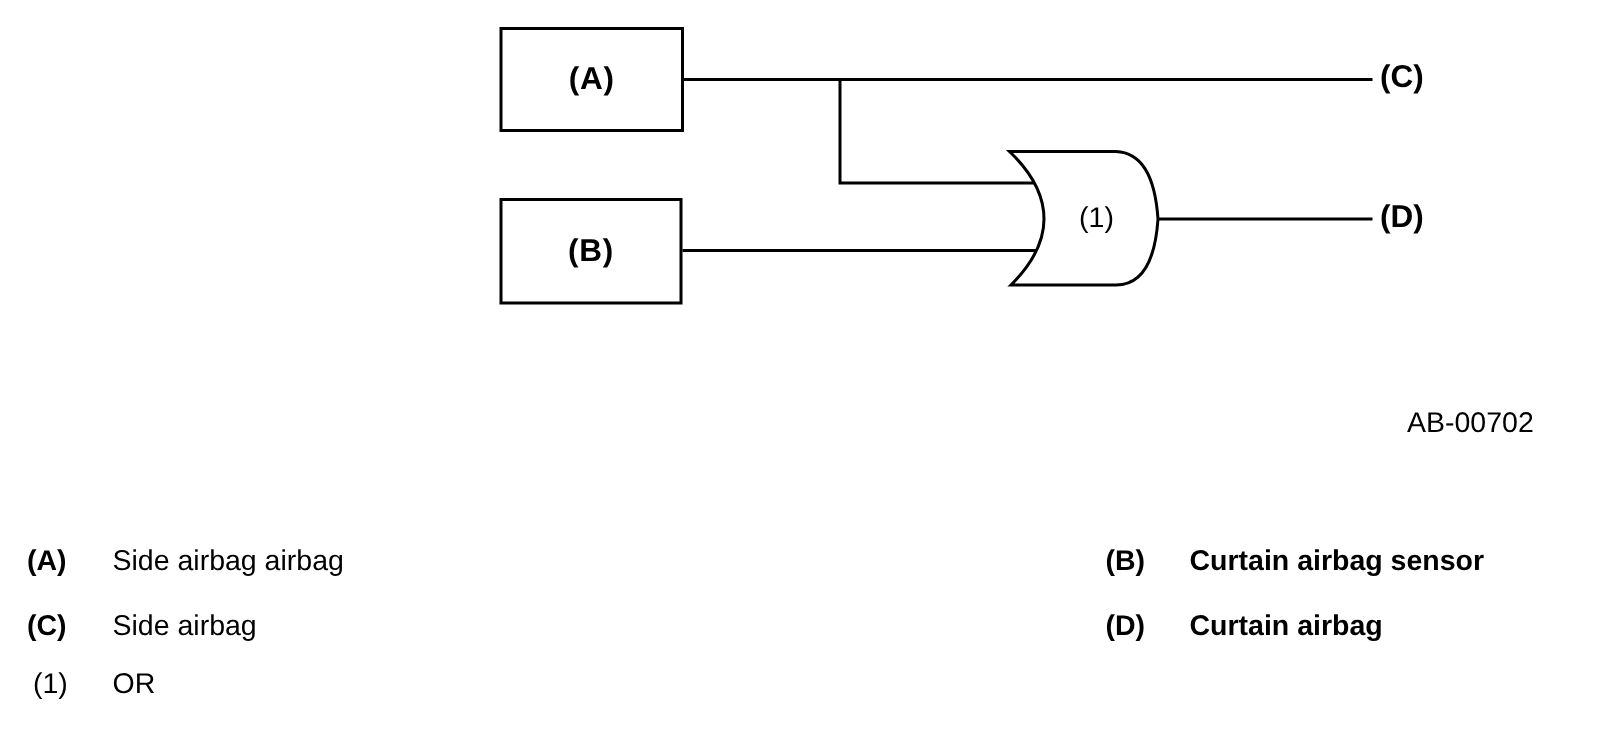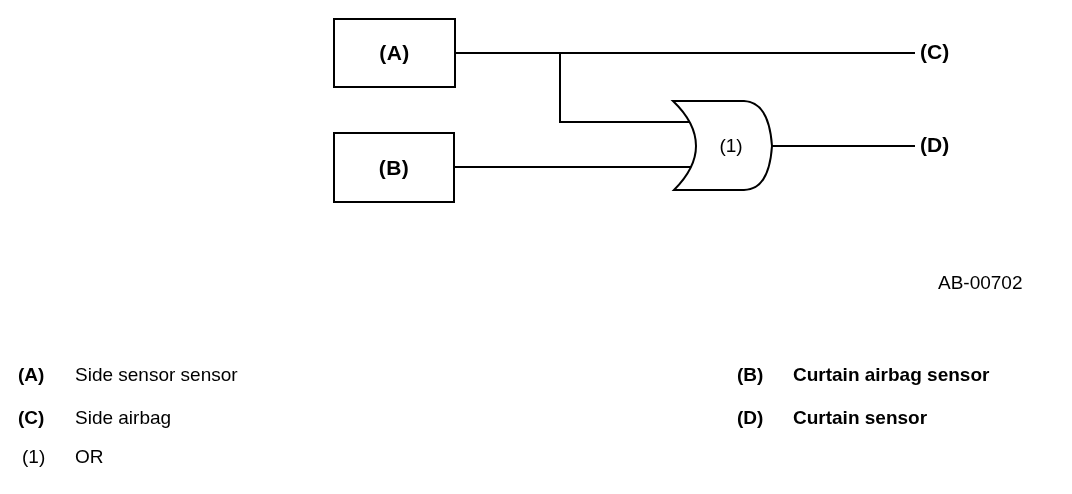--- a/index.html
+++ b/index.html
@@ -113,32 +113,32 @@
 
   <span class="port-label port-c">(C)</span>
   <span class="port-label port-d">(D)</span>
 
   <span class="gate-label">(1)</span>
 
   <span class="figure-code">AB-00702</span>
 
   <div class="legend-item col-left row-1">
     <span class="legend-key">(A)</span>
-    <span class="legend-val">Side sensor sensor</span>
+    <span class="legend-val">Side airbag airbag</span>
   </div>
   <div class="legend-item col-right row-1">
     <span class="legend-key">(B)</span>
     <span class="legend-val">Curtain airbag sensor</span>
   </div>
   <div class="legend-item col-left row-2">
     <span class="legend-key">(C)</span>
     <span class="legend-val">Side airbag</span>
   </div>
   <div class="legend-item col-right row-2">
     <span class="legend-key">(D)</span>
-    <span class="legend-val">Curtain sensor</span>
+    <span class="legend-val">Curtain airbag</span>
   </div>
   <div class="legend-item col-left row-3">
     <span class="legend-key plain">(1)</span>
     <span class="legend-val">OR</span>
   </div>
 
 </div>
 
 </body></html>

